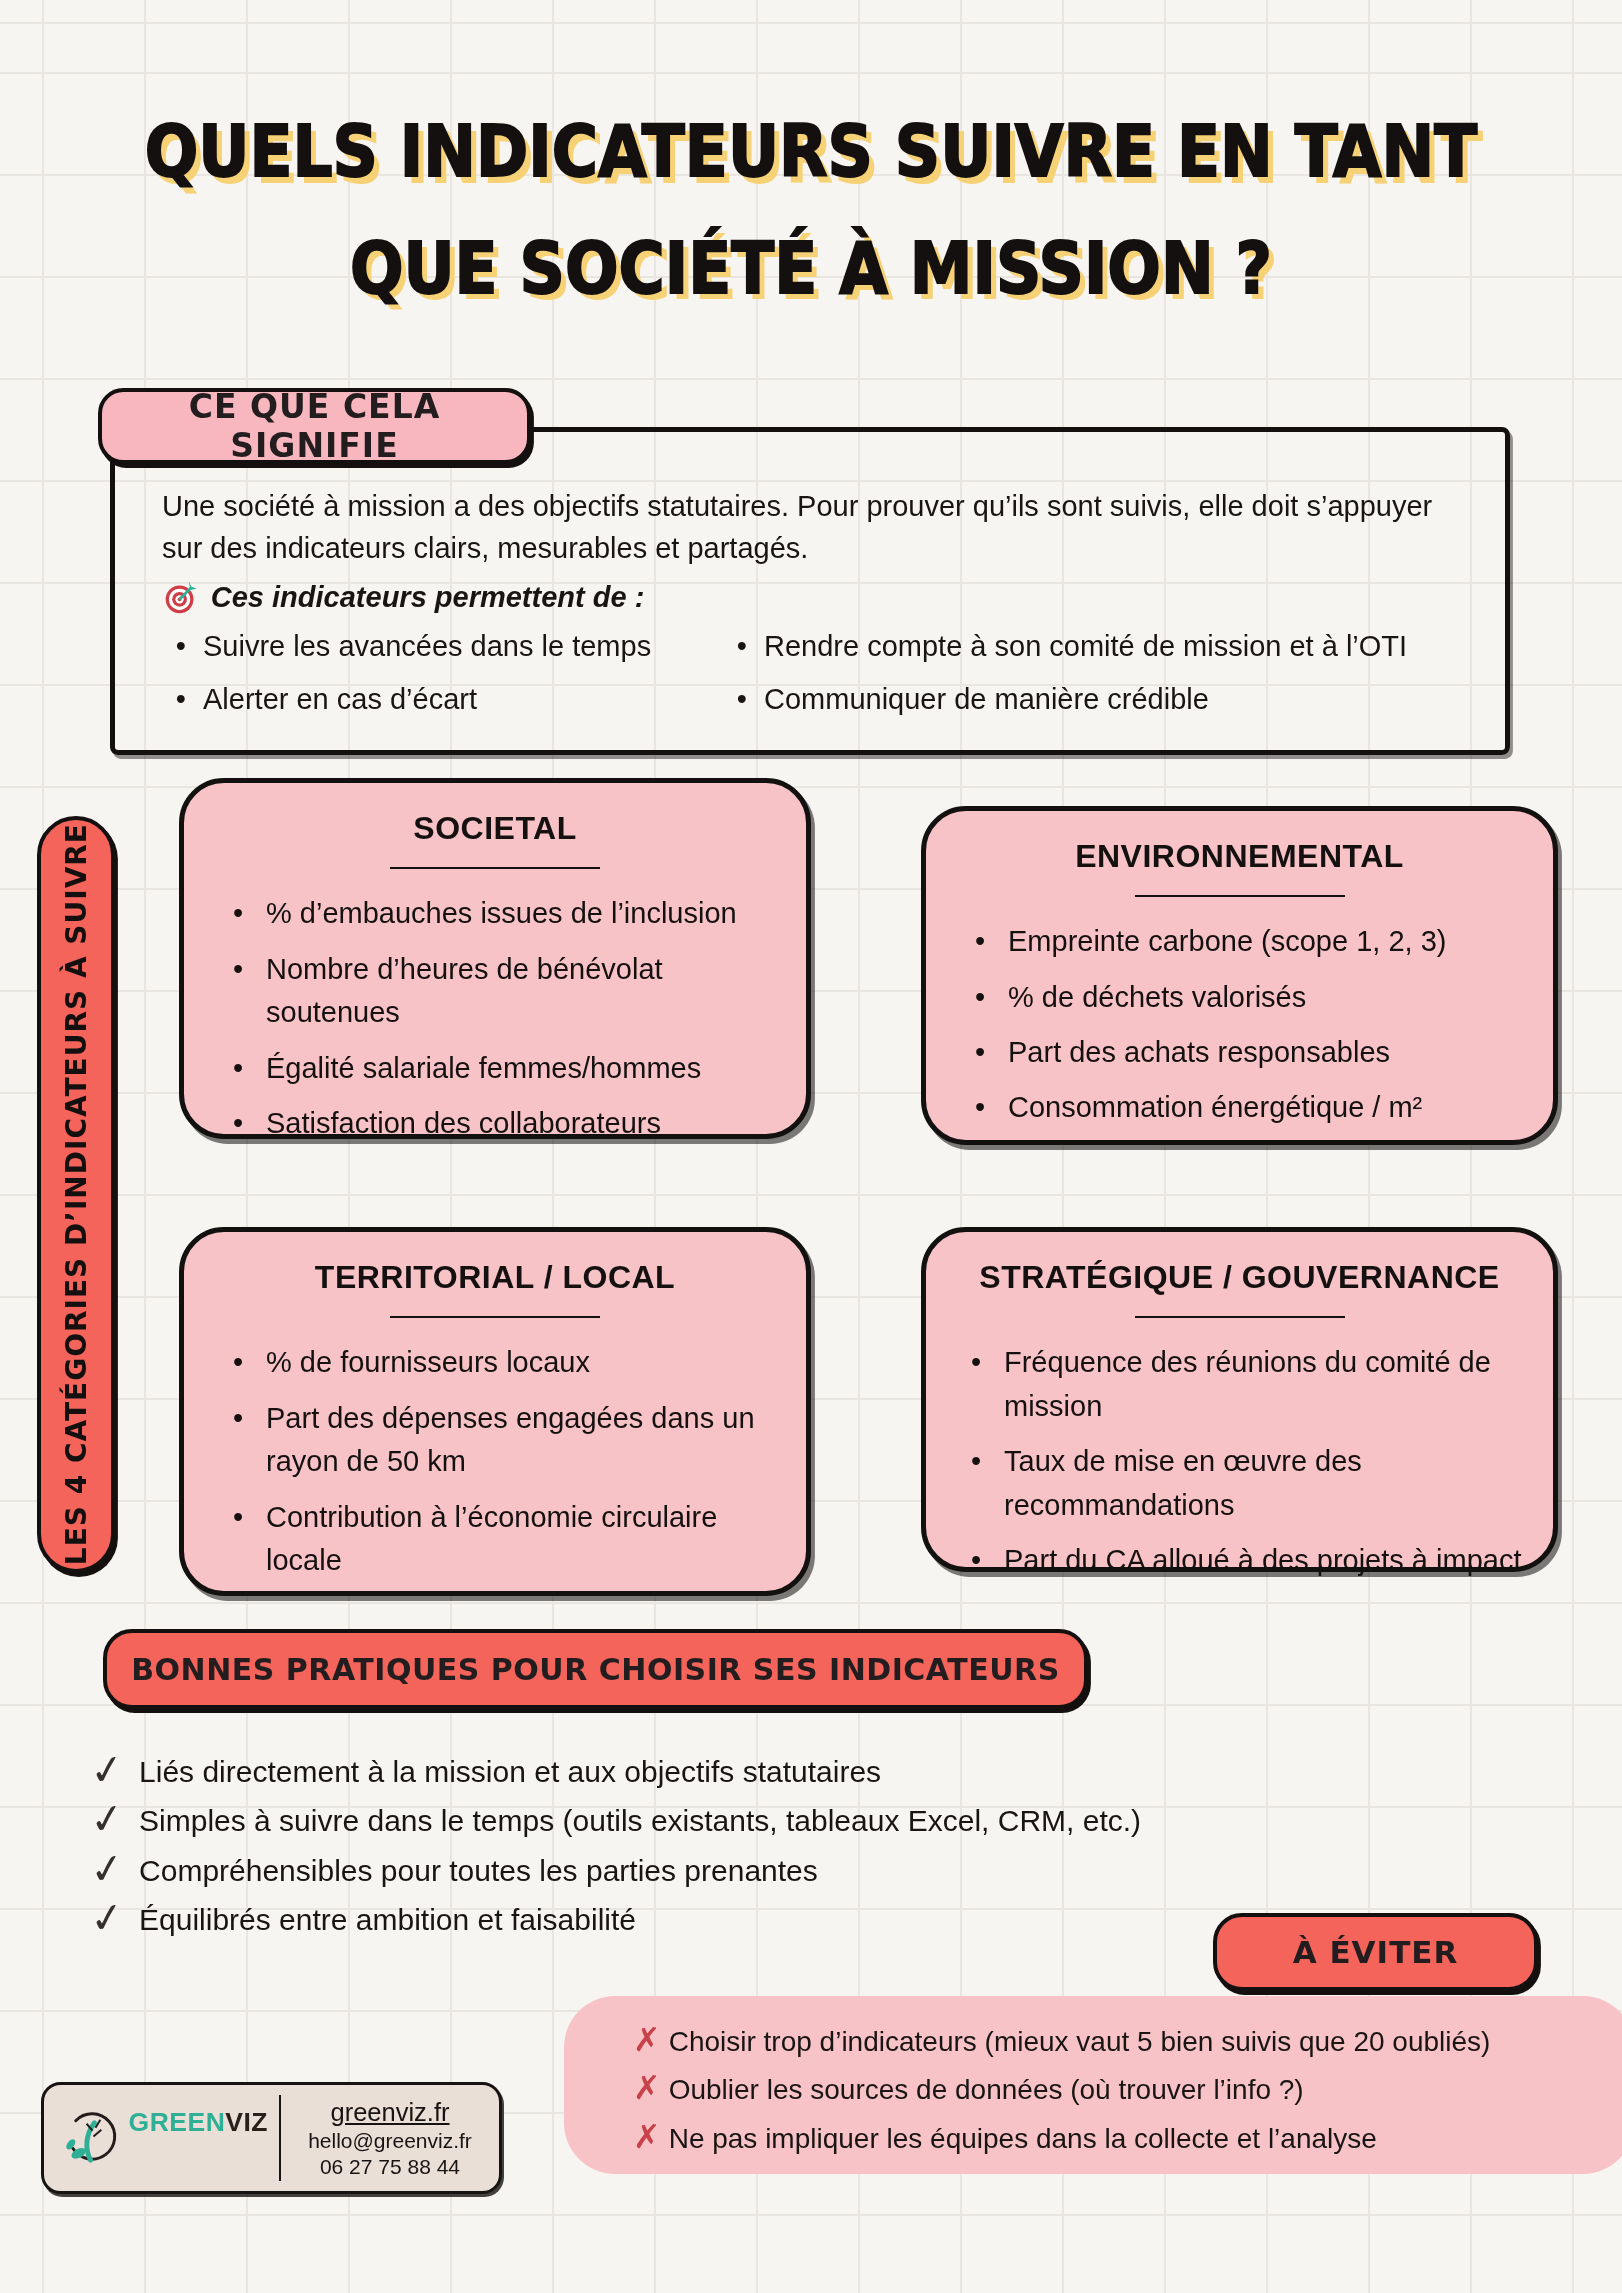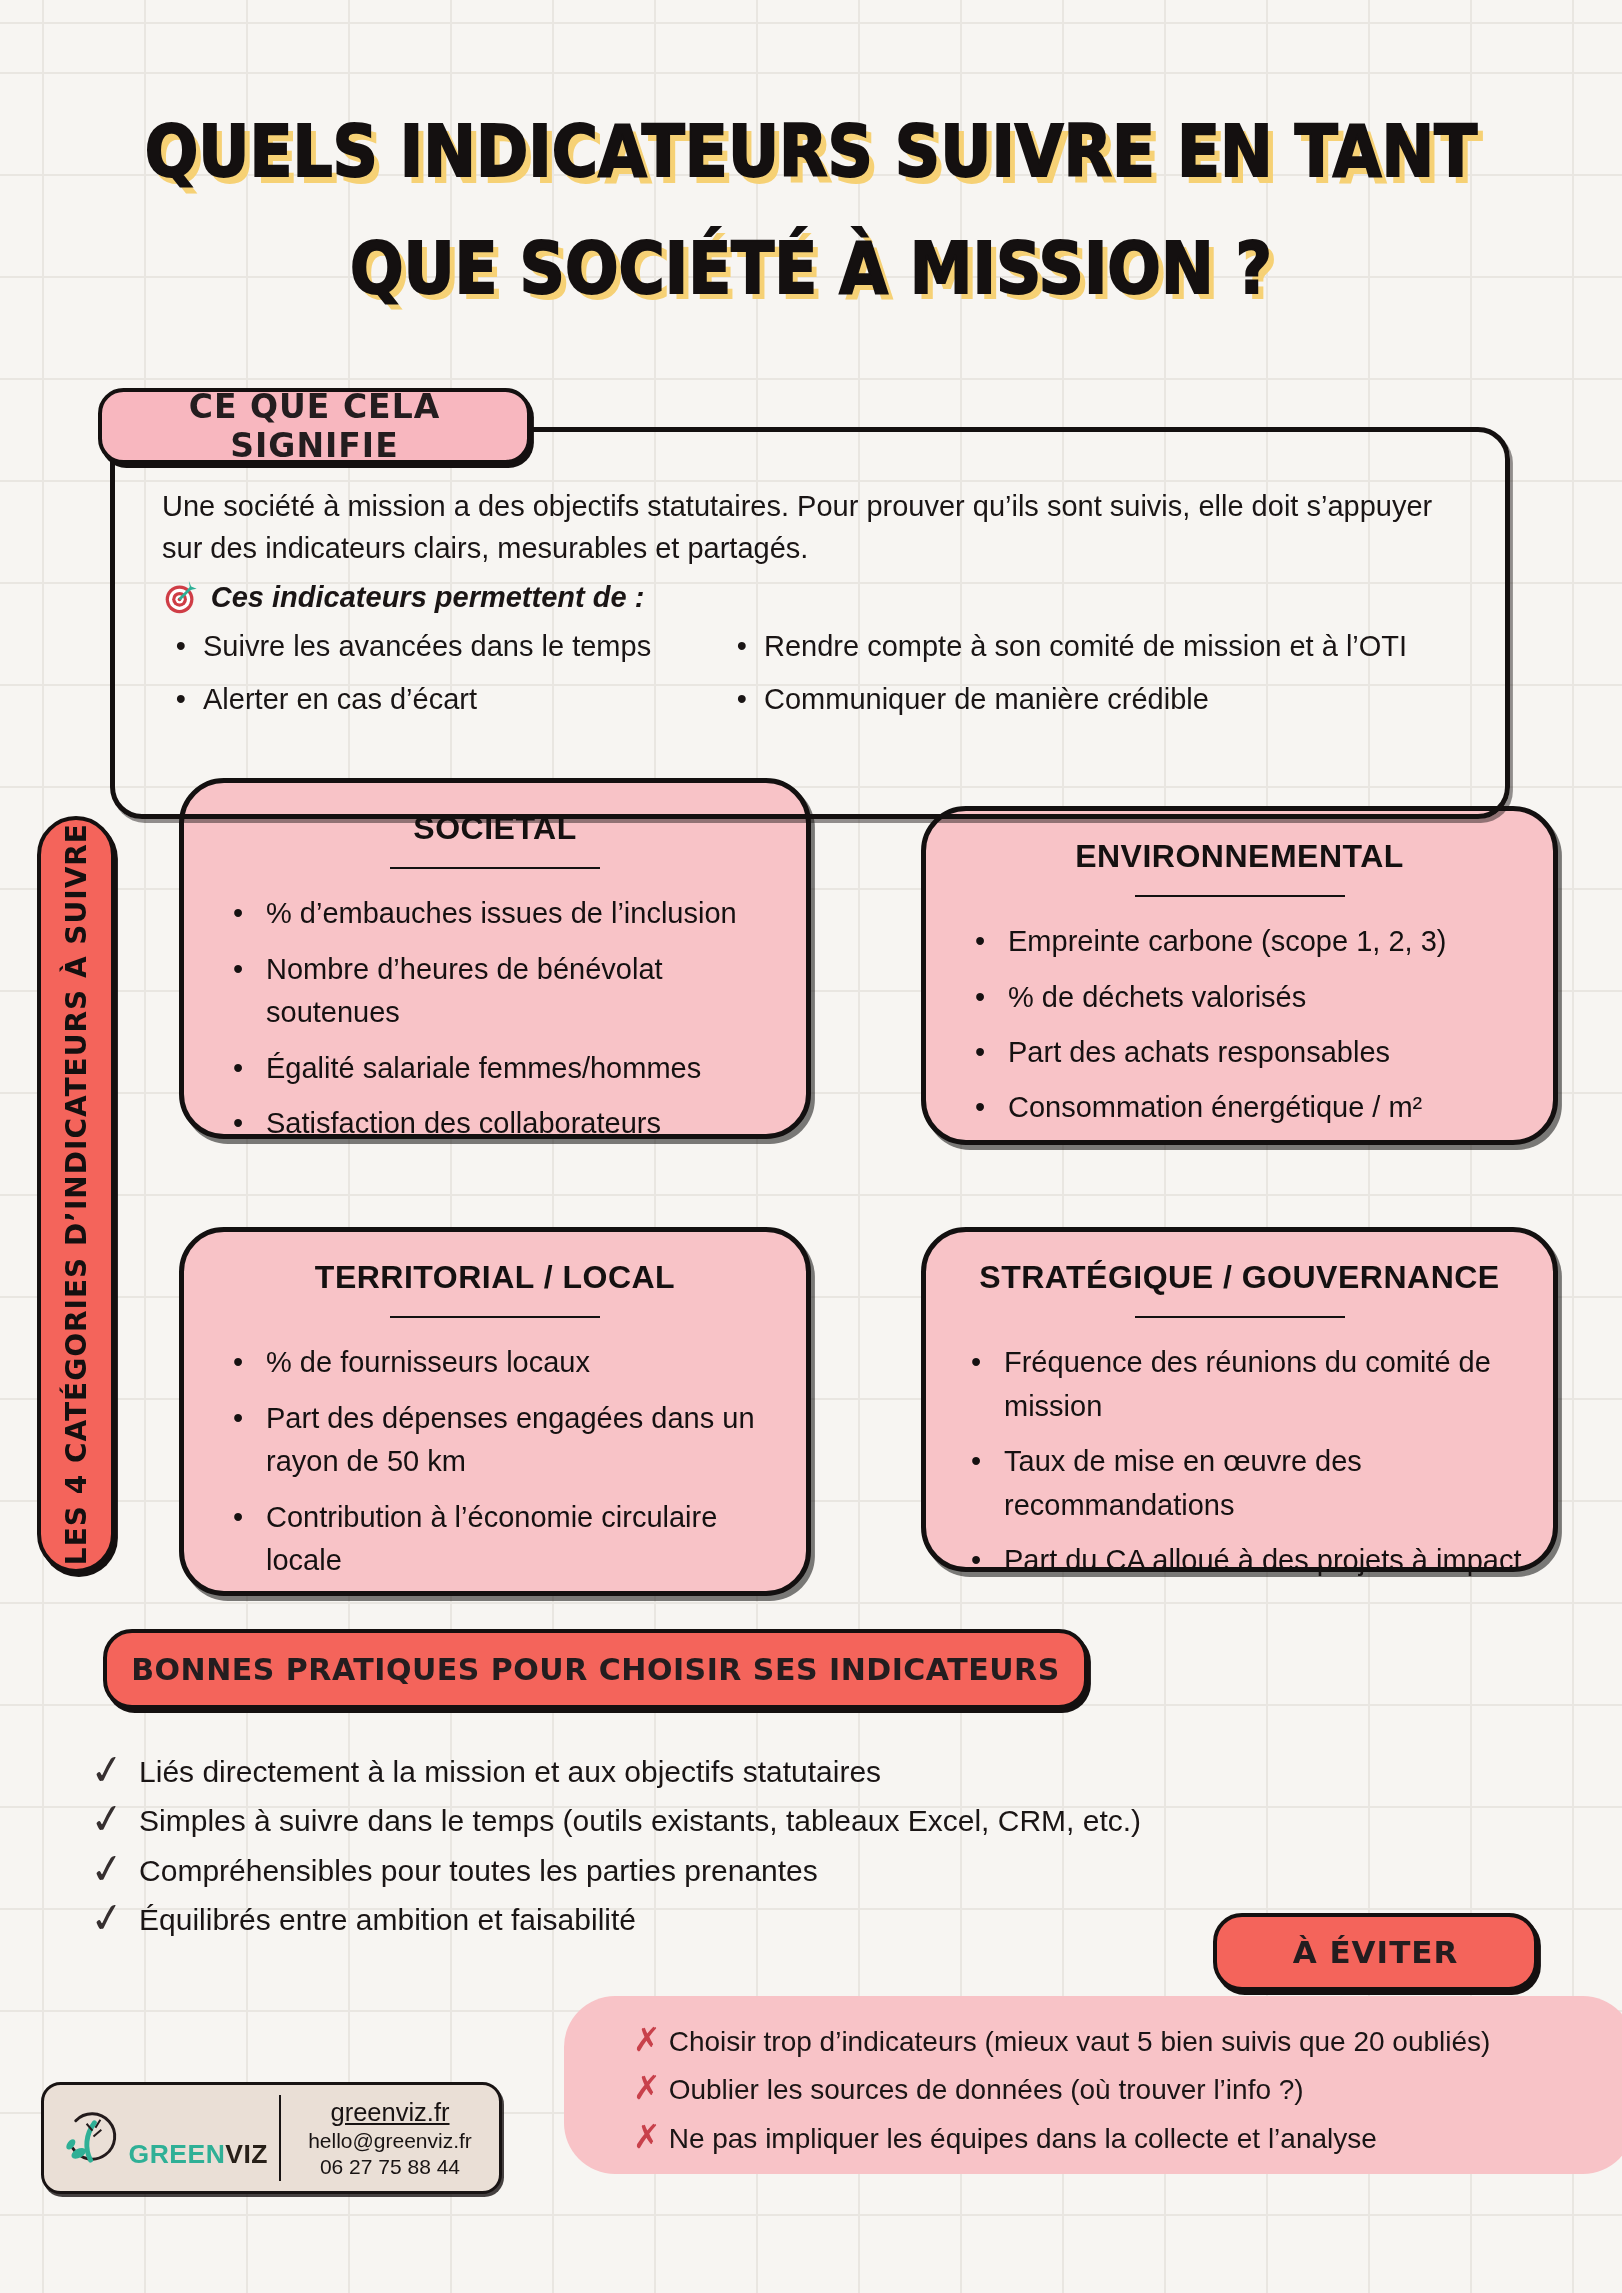--- a/index.html
+++ b/index.html
@@ -38,22 +38,22 @@
     font-family:"DejaVu Sans",sans-serif;font-weight:800;color:#241d1f;
     border:4.9px solid #141010;box-shadow:2.9px 3.9px 0 #141010;
     box-sizing:border-box;z-index:2;text-align:center;
   }
   .badge-signifie{left:98px;top:388px;width:433px;height:76px;background:#f8b7bf;border-radius:25.5px;font-size:33px;letter-spacing:1px;}
   .badge-bonnes{left:103px;top:1629px;width:985px;height:80px;background:#f4645b;border-radius:29px;font-size:30px;letter-spacing:0.5px;}
   .badge-eviter{left:1213px;top:1913px;width:325px;height:78px;background:#f4645b;border-radius:29px;font-size:31px;letter-spacing:1px;}
 
   
   .intro-box{
-    position:absolute;left:110px;top:427px;width:1400px;height:392px;
-    border:5.9px solid #141010;border-radius:32px;
+    position:absolute;left:110px;top:427px;width:1400px;height:328px;
+    border:5.9px solid #141010;border-radius:8px;
     box-shadow:2.9px 3.9px 0 rgba(20,16,16,0.45);
     box-sizing:border-box;padding:53px 43px 0 47px;
     color:#1a1515;z-index:1;
   }
   .intro-text{margin:0;font-size:29px;line-height:1.45;max-width:1304px;}
   .lead-row{display:flex;align-items:center;gap:11.8px;margin-top:9.8px;}
   .lead-text{font-weight:bold;font-style:italic;font-size:29px;}
   .intro-cols{display:flex;margin-top:11.8px;}
   .col-left{width:561px;}
   .col-right{flex:1;}
@@ -108,21 +108,21 @@
   .cross-icon{font-family:"DejaVu Sans",sans-serif;font-size:33px;line-height:0.9;font-weight:800;color:#c8414b;flex:0 0 auto;}
   .cross-icon::before{content:"\2717";}
 
   
   .footer-card{
     position:absolute;left:41px;top:2082px;width:461px;height:112px;
     background:#eadfd6;border:3.9px solid #181313;border-radius:19.6px;
     box-shadow:2px 2.9px 0 rgba(24,19,19,0.8);
     display:flex;align-items:center;box-sizing:border-box;
   }
-  .footer-left{display:flex;align-items:flex-end;gap:5.9px;padding-left:15.7px;width:235px;box-sizing:border-box;}
+  .footer-left{display:flex;align-items:flex-start;gap:5.9px;padding-left:15.7px;width:235px;box-sizing:border-box;}
   .brand{font-size:26.5px;font-weight:800;letter-spacing:0.5px;white-space:nowrap;}
   .brand-green{color:#2fb096;}
   .brand-viz{color:#282019;}
   .footer-right{
     flex:1;height:86px;border-left:2.9px solid #181313;
     display:flex;flex-direction:column;align-items:center;justify-content:center;gap:2px;
     color:#181313;
   }
   .site{font-size:25.5px;text-decoration:underline;}
   .email,.phone{font-size:21px;}

